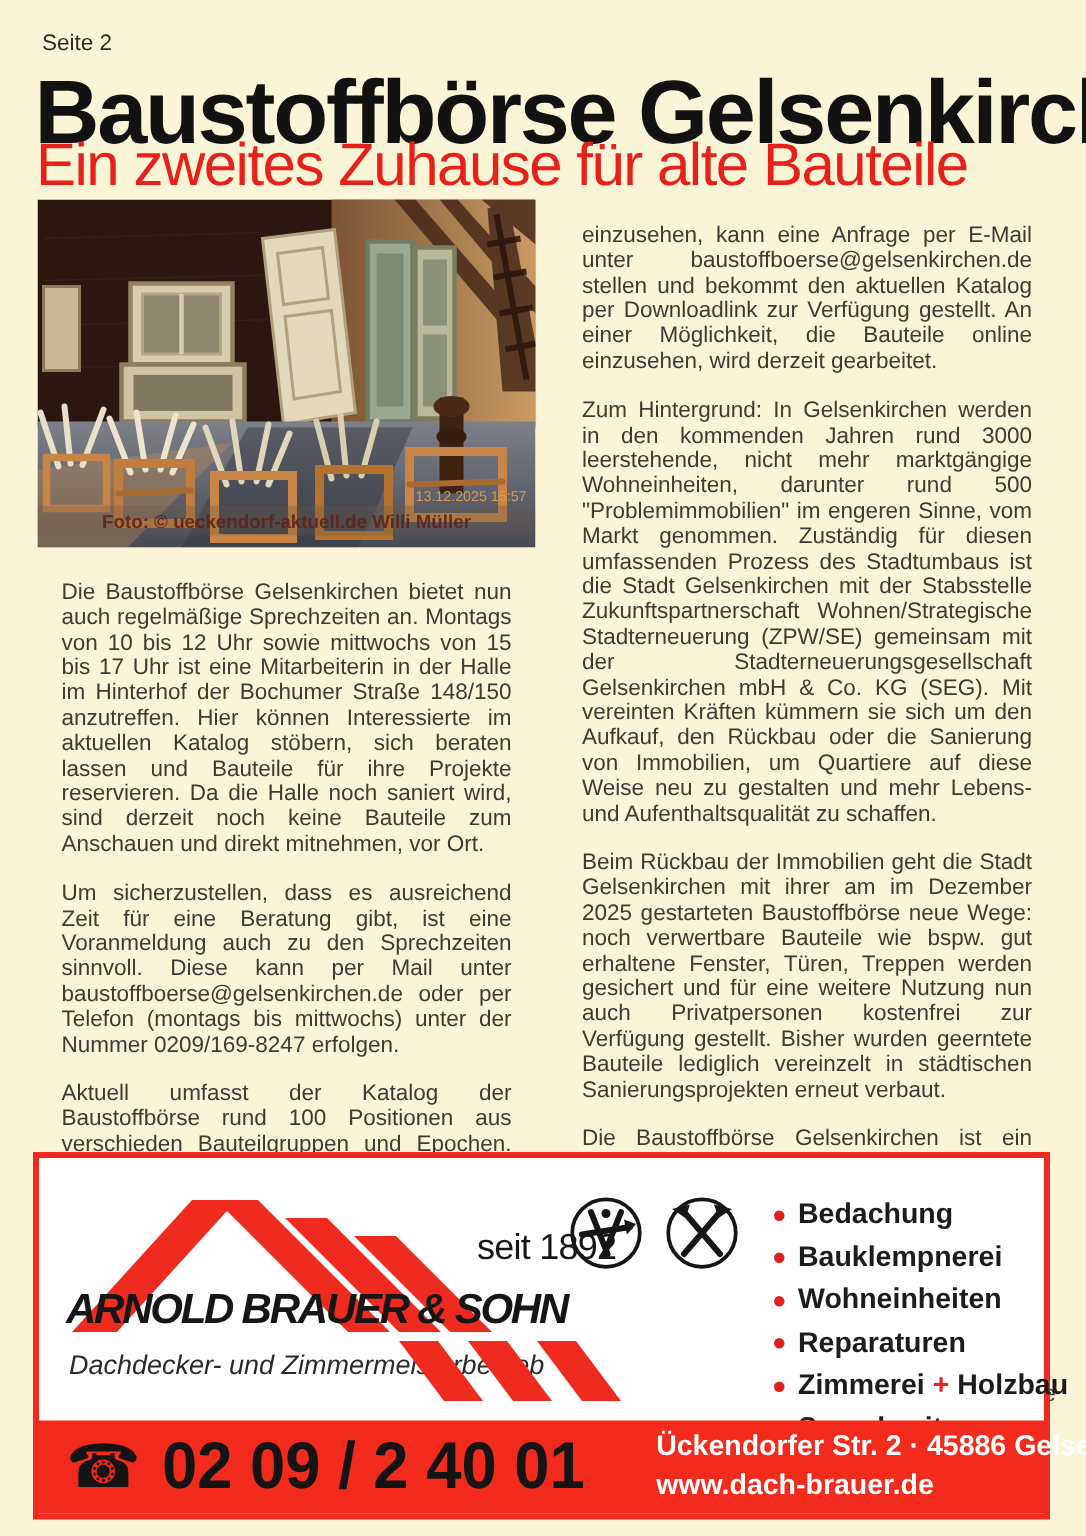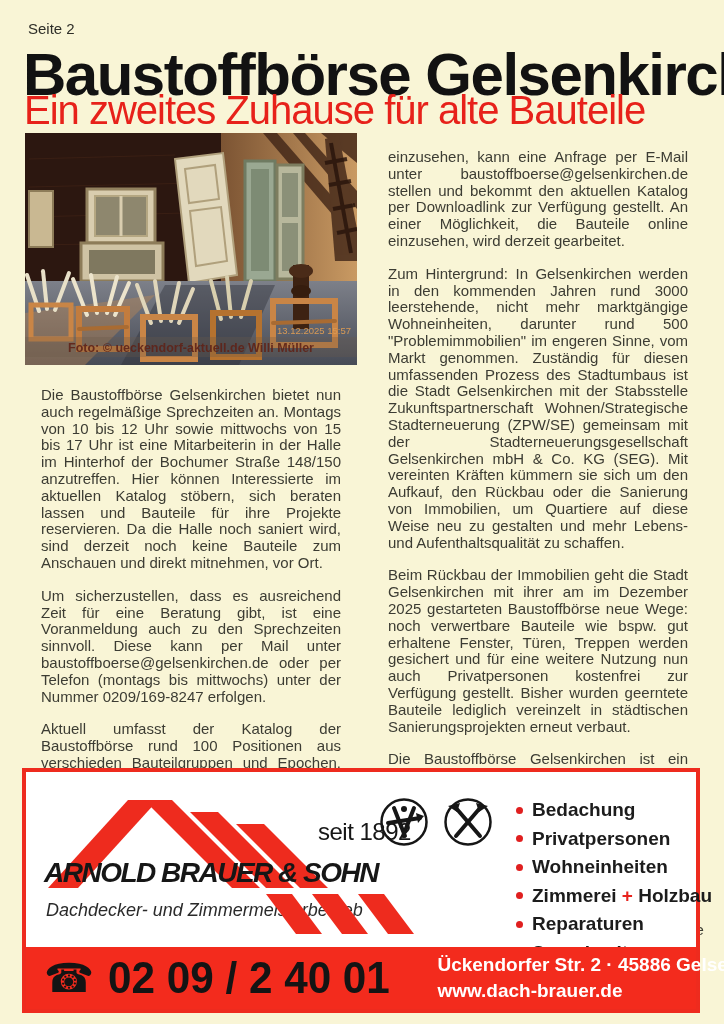--- a/index.html
+++ b/index.html
@@ -273,33 +273,33 @@
       <polygon points="18,7 6,10 15,16" fill="#161616"></polygon>
     </svg>
 
     <ul class="ad-services" id="ad-services">
         <li>
           <span class="bullet"></span>
           <span>Bedachung</span>
         </li>
         <li>
           <span class="bullet"></span>
-          <span>Privatpersonen</span>
+          <span>Bauklempnerei</span>
         </li>
         <li>
           <span class="bullet"></span>
           <span>Wohneinheiten</span>
         </li>
         <li>
           <span class="bullet"></span>
+          <span>Reparaturen</span>
+        </li>
+        <li>
+          <span class="bullet"></span>
           <span>Zimmerei <span class="plus-red">+</span> Holzbau</span>
-        </li>
-        <li>
-          <span class="bullet"></span>
-          <span>Reparaturen</span>
         </li>
         <li>
           <span class="bullet"></span>
           <span>Sprechzeiten</span>
         </li>
       </ul>
 
     <div class="ad-company">ARNOLD BRAUER &amp; SOHN</div>
     <div class="ad-tagline">Dachdecker- und Zimmermeisterbetrieb</div>
 

